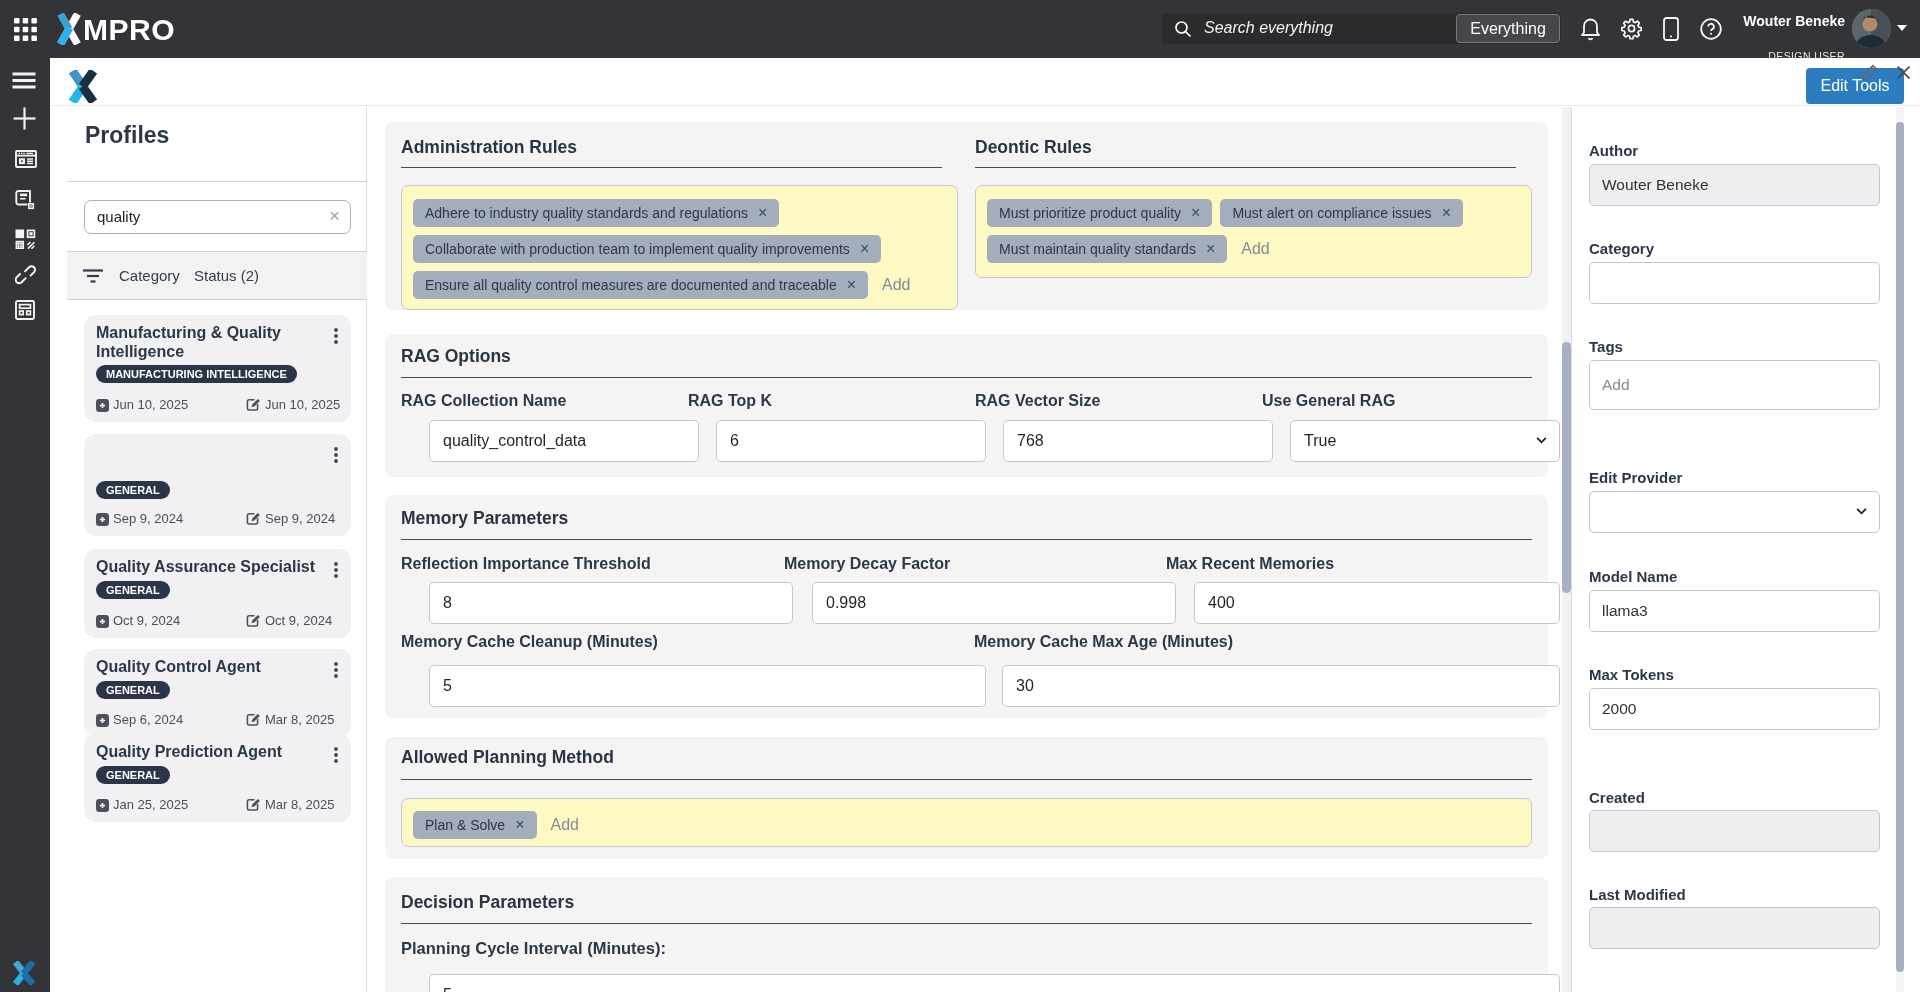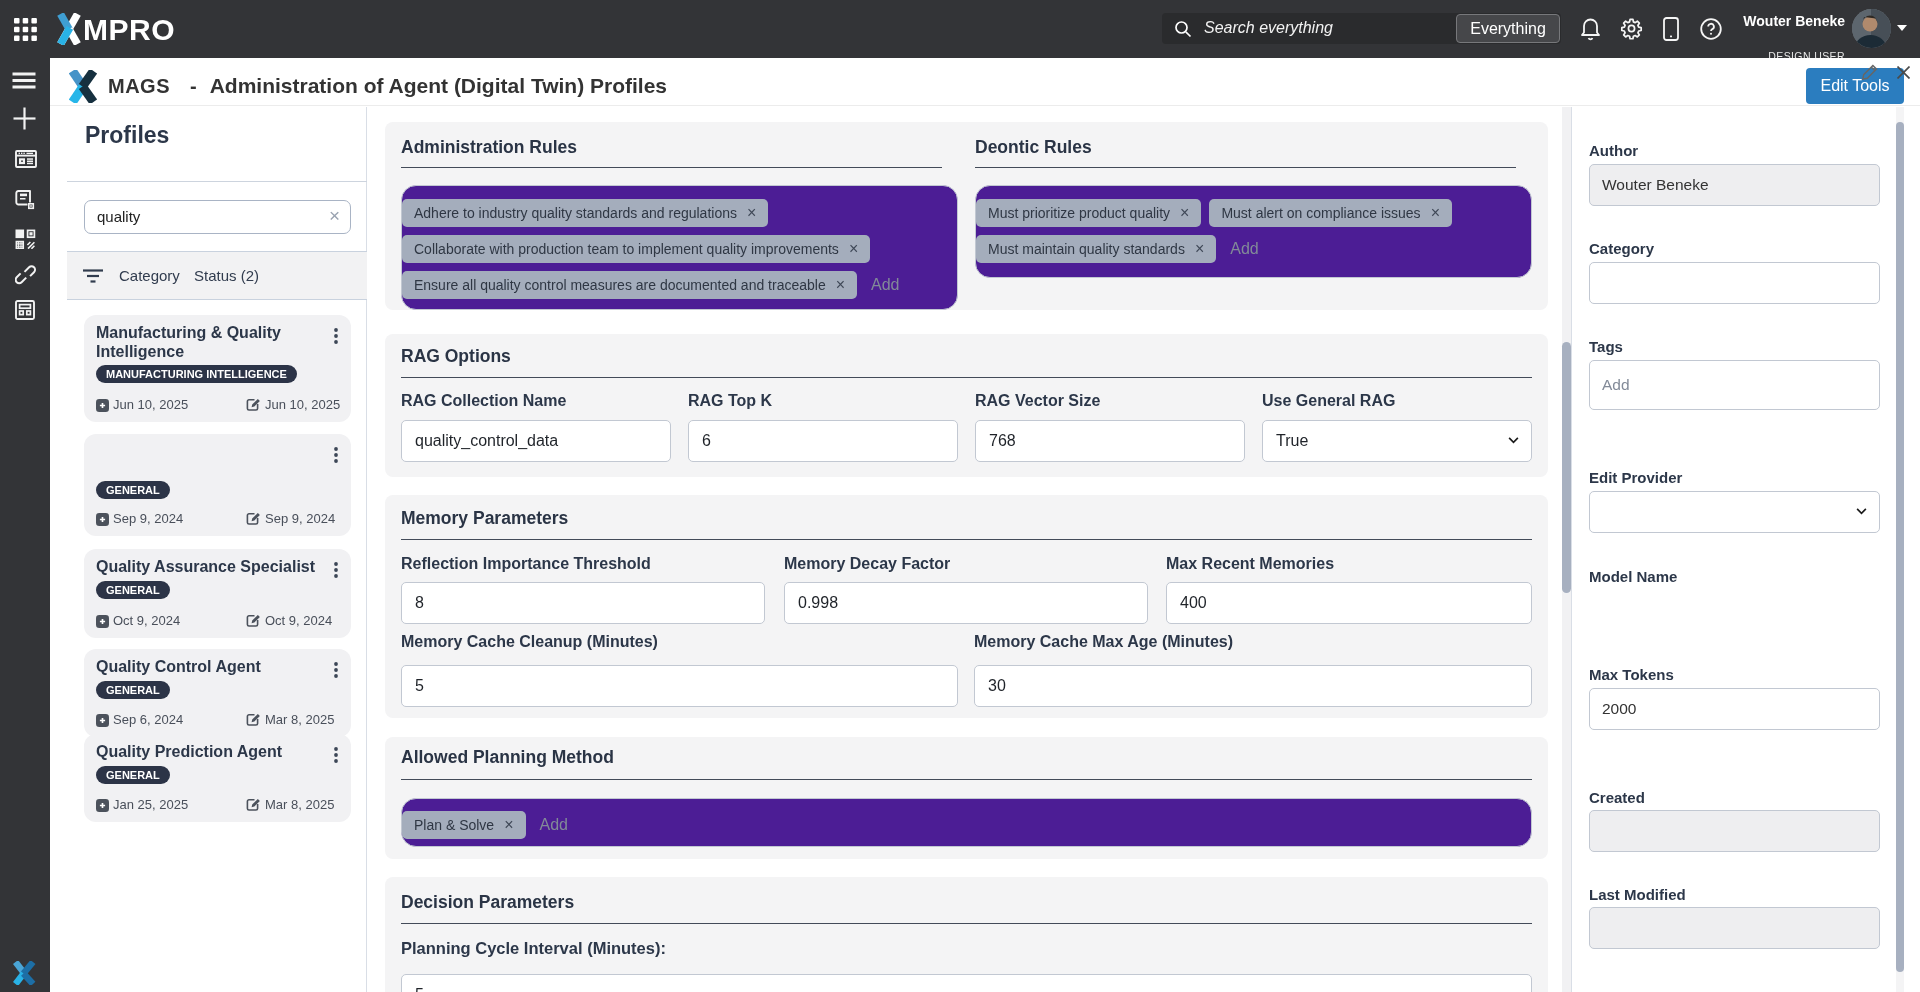--- a/index.html
+++ b/index.html
@@ -42,26 +42,26 @@
 .badge { position:absolute; left:12px; display:inline-block; background:#2c3447; color:#fff; font-size:11px; font-weight:bold; padding:3px 10px; border-radius:11px; white-space:nowrap; }
 .dates { position:absolute; left:12px; right:5px; bottom:7px; font-size:13px; color:#494f5a; white-space:nowrap; }
 .dates .d2 { position:absolute; left:150px; top:0; }
 .dico { display:inline-block; vertical-align:-3px; margin-right:4px; }
 
 
 #main { position:absolute; top:107px; left:368px; width:1203px; height:885px; background:#fff; }
 .mcard { position:absolute; left:385px; width:1163px; background:#f4f4f5; border-radius:8px; }
 .mh { position:absolute; left:16px; font-size:17.5px; font-weight:bold; color:#2a3445; }
 .mhr { position:absolute; left:16px; width:1131px; height:1px; background:#434b59; }
-.whitebox { position:absolute; background:#4c1d95; border:1px solid #c2c8d2; border-radius:15px; padding:12px 12px 0 0; }
+.whitebox { position:absolute; background:#fef9c3; border:1px solid #c2c8d2; border-radius:7px; padding:12px 12px 0 11px; }
 .tag { display:inline-block; height:28px; background:#a4adbc; border-radius:5px; font-size:14px; color:#2f3744; line-height:28px; padding:0 12px; margin:1px 8px 7px 0; white-space:nowrap; }
 .tag .x { margin-left:10px; color:#3f4857; font-size:16px; }
 .addt { display:inline-block; font-size:16px; color:#828a98; line-height:30px; margin-left:6px; }
 .lbl { position:absolute; font-size:16px; font-weight:bold; color:#2c3749; }
-.inp { position:absolute; height:42px; background:#fff; border:1px solid #c2c8d2; border-radius:5px; font-size:16px; color:#1f2329; line-height:40px; padding:0 13px; white-space:nowrap; }
+.inp { position:absolute; height:42px; background:#fff; border:1px solid #c2c8d2; border-radius:5px; font-size:16px; color:#1f2329; line-height:40px; padding:0 13px; white-space:nowrap;margin-left:28px; }
 .chev { position:absolute; }
 
 
 #msb-track { position:absolute; left:1562px; top:107px; width:9px; height:885px; background:#f1f1f3; }
 #msb-thumb { position:absolute; left:1562px; top:342px; width:9px; height:251px; background:#a7b0c0; border-radius:5px; }
 #rsb-thumb { position:absolute; left:1896px; top:122px; width:8px; height:850px; background:#a7b0c0; border-radius:4px; }
 #rsb-track { position:absolute; left:1896px; top:107px; width:8px; height:885px; background:#f4f4f5; }
 
 
 #rpanel { position:absolute; top:107px; left:1571px; width:349px; height:885px; background:#fff; border-left:1px solid #d9dee6; }
@@ -193,21 +193,20 @@
   </svg>
 </div>
 
 <div id="header"></div>
 <svg class="abs" style="left:69px;top:70px" width="28" height="33" viewBox="0 0 28 33">
   <line x1="3.5" y1="1" x2="14" y2="16.5" stroke="#4693c8" stroke-width="9"></line>
   <line x1="3.5" y1="32" x2="14" y2="16.5" stroke="#27b6e9" stroke-width="9"></line>
   <line x1="24.5" y1="1" x2="13.5" y2="16.5" stroke="#16303f" stroke-width="9"></line>
   <line x1="24.5" y1="32" x2="13.5" y2="16.5" stroke="#16303f" stroke-width="9"></line>
 </svg>
-<div id="htitle"><span style="letter-spacing:0.5px">MAGS</span><span style="margin:0 13px 0 20px">-</span><span style="font-size:21px">Administration of Agent (Digital Twin) Profiles</span></div>
 <div id="btnEdit">Edit Tools</div>
 <svg class="abs" style="left:1861px;top:63px" width="18" height="18" viewBox="0 0 20 20" fill="none" stroke="#666" stroke-width="1.6">
   <path d="M13.2 2.8 l4 4 L7 17 l-5 1 1-5 z M11.5 4.5 l4 4"></path>
 </svg>
 <svg class="abs" style="left:1897px;top:66px" width="13" height="13" viewBox="0 0 13 13" stroke="#4a4a4a" stroke-width="1.7">
       <line x1="0.5" y1="0.5" x2="12.5" y2="12.5"></line>
       <line x1="12.5" y1="0.5" x2="0.5" y2="12.5"></line>
     </svg>
 
 <div id="lpanel"></div>
@@ -384,20 +383,21 @@
 <div class="rinp" style="top:262px"></div>
 <div class="rlbl" style="top:338px">Tags</div>
 <div class="rinp" style="top:360px;height:50px;line-height:48px;color:#828a98">Add</div>
 <div class="rlbl" style="top:469px">Edit Provider</div>
 <div class="rinp" style="top:491px">
   <svg class="chev" style="right:12px;top:16px" width="11" height="7" viewBox="0 0 12 8" fill="none" stroke="#1a1a1a" stroke-width="1.9">
         <path d="M1 1 l5 5 5-5"></path>
       </svg>
 </div>
 <div class="rlbl" style="top:568px">Model Name</div>
+<div class="rinp" style="top:590px">llama3</div>
 <div class="rlbl" style="top:666px">Max Tokens</div>
 <div class="rinp" style="top:688px">2000</div>
 <div class="rlbl" style="top:789px">Created</div>
 <div class="rinp rdis" style="top:810px"></div>
 <div class="rlbl" style="top:886px">Last Modified</div>
 <div class="rinp rdis" style="top:907px"></div>
 
 </div>
 
 </body></html>

